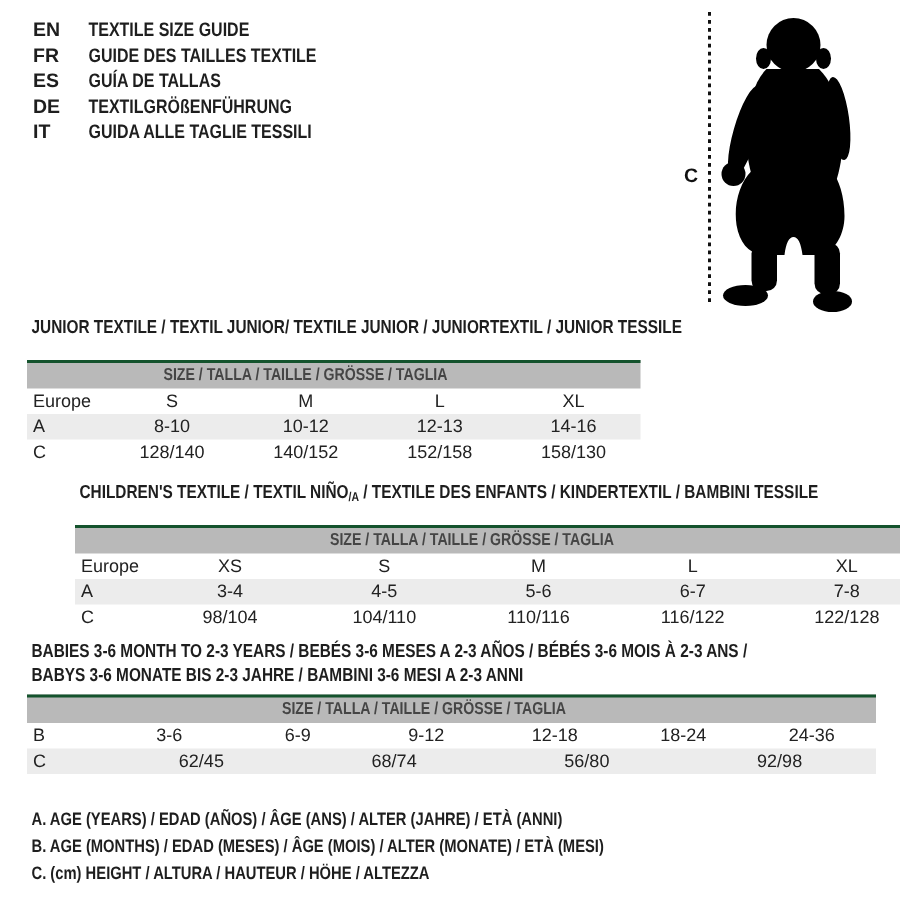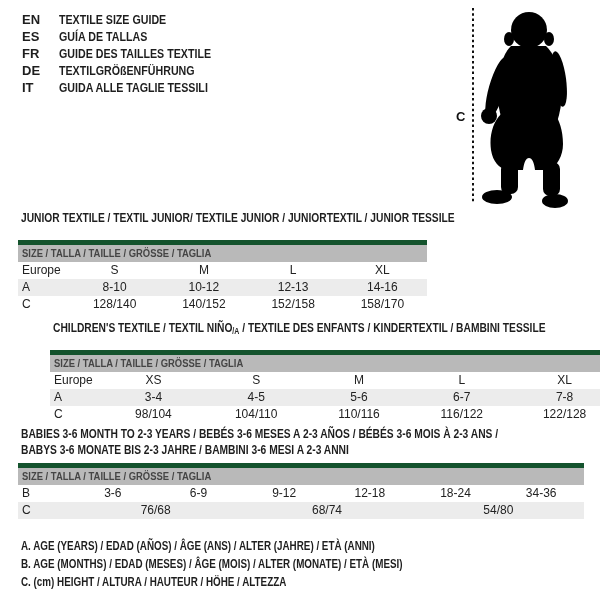--- a/index.html
+++ b/index.html
@@ -33,25 +33,26 @@
   .s1 { top: 210px; width: 409px; }
   .s2 { top: 320px; width: 566px; margin-left: 32px; }
   .s3 { top: 426px; width: 566px; }
 
   .tbl-title { font-size: 12.5px; font-weight: 700; line-height: 16px; margin-left: 3px; white-space: nowrap; }
   .subscript { font-size: 8.5px; vertical-align: -2px; }
 
   .size-header {
     height: 17px; line-height: 17px;
     background: #b9b9b9;
-    border-top: 5px solid #14532d;
+    border-top: 2px solid #14532d;
     color: #454545;
     font-size: 11.5px; font-weight: 700;
     padding-left: 4px;
     white-space: nowrap;
+    text-align: center;
   }
   .s1 .size-header { margin-top: 14px; }
   .s2 .size-header { margin-top: 11px; }
   .s3 .size-header { margin-top: 5px; }
 
   .trow { display: flex; height: 17px; line-height: 17px; font-size: 12px; color: #222; }
   .trow.striped { background: #ececec; }
   .rlabel { flex: 0 0 52px; width: 52px; padding-left: 4px; box-sizing: border-box; }
   .cell { flex: 1; text-align: center; }
 
@@ -63,26 +64,26 @@
 <body>
 
 <div class="page">
 
   <div class="lang-block">
       <div class="lang-row">
         <span class="lang-code">EN</span>
         <span class="condensed">TEXTILE SIZE GUIDE</span>
       </div>
       <div class="lang-row">
+        <span class="lang-code">FR</span>
+        <span class="condensed">GUIDE DES TAILLES TEXTILE</span>
+      </div>
+      <div class="lang-row">
         <span class="lang-code">ES</span>
         <span class="condensed">GUÍA DE TALLAS</span>
-      </div>
-      <div class="lang-row">
-        <span class="lang-code">FR</span>
-        <span class="condensed">GUIDE DES TAILLES TEXTILE</span>
       </div>
       <div class="lang-row">
         <span class="lang-code">DE</span>
         <span class="condensed">TEXTILGRÖßENFÜHRUNG</span>
       </div>
       <div class="lang-row">
         <span class="lang-code">IT</span>
         <span class="condensed">GUIDA ALLE TAGLIE TESSILI</span>
       </div>
     </div>
@@ -128,21 +129,21 @@
           <span class="cell">8-10</span>
           <span class="cell">10-12</span>
           <span class="cell">12-13</span>
           <span class="cell">14-16</span>
         </div>
         <div class="trow">
           <span class="rlabel">C</span>
           <span class="cell">128/140</span>
           <span class="cell">140/152</span>
           <span class="cell">152/158</span>
-          <span class="cell">158/170</span>
+          <span class="cell">158/130</span>
         </div>
       </div>
   </section>
 
   <section class="section s2">
     <div class="tbl-title">
       <span class="condensed"><span>CHILDREN'S TEXTILE / TEXTIL NIÑO</span><span class="subscript">/A</span><span> / TEXTILE DES ENFANTS / KINDERTEXTIL / BAMBINI TESSILE</span></span>
     </div>
     <div class="size-header">
       <span class="condensed">SIZE / TALLA / TAILLE / GRÖSSE / TAGLIA</span>
@@ -186,27 +187,28 @@
       <span class="condensed">SIZE / TALLA / TAILLE / GRÖSSE / TAGLIA</span>
     </div>
     <div>
         <div class="trow">
           <span class="rlabel">B</span>
           <span class="cell">3-6</span>
           <span class="cell">6-9</span>
           <span class="cell">9-12</span>
           <span class="cell">12-18</span>
           <span class="cell">18-24</span>
-          <span class="cell">34-36</span>
+          <span class="cell">24-36</span>
         </div>
         <div class="trow striped">
           <span class="rlabel">C</span>
-          <span class="cell">76/68</span>
+          <span class="cell">62/45</span>
           <span class="cell">68/74</span>
-          <span class="cell">54/80</span>
+          <span class="cell">56/80</span>
+          <span class="cell">92/98</span>
         </div>
       </div>
   </section>
 
   <div class="footnotes">
       <div class="fn-line"><span class="condensed">A. AGE (YEARS) / EDAD (AÑOS) / ÂGE (ANS) / ALTER (JAHRE) / ETÀ (ANNI)</span></div>
       <div class="fn-line"><span class="condensed">B. AGE (MONTHS) / EDAD (MESES) / ÂGE (MOIS) / ALTER (MONATE) / ETÀ (MESI)</span></div>
       <div class="fn-line"><span class="condensed">C. (cm) HEIGHT / ALTURA / HAUTEUR / HÖHE / ALTEZZA</span></div>
     </div>
 

